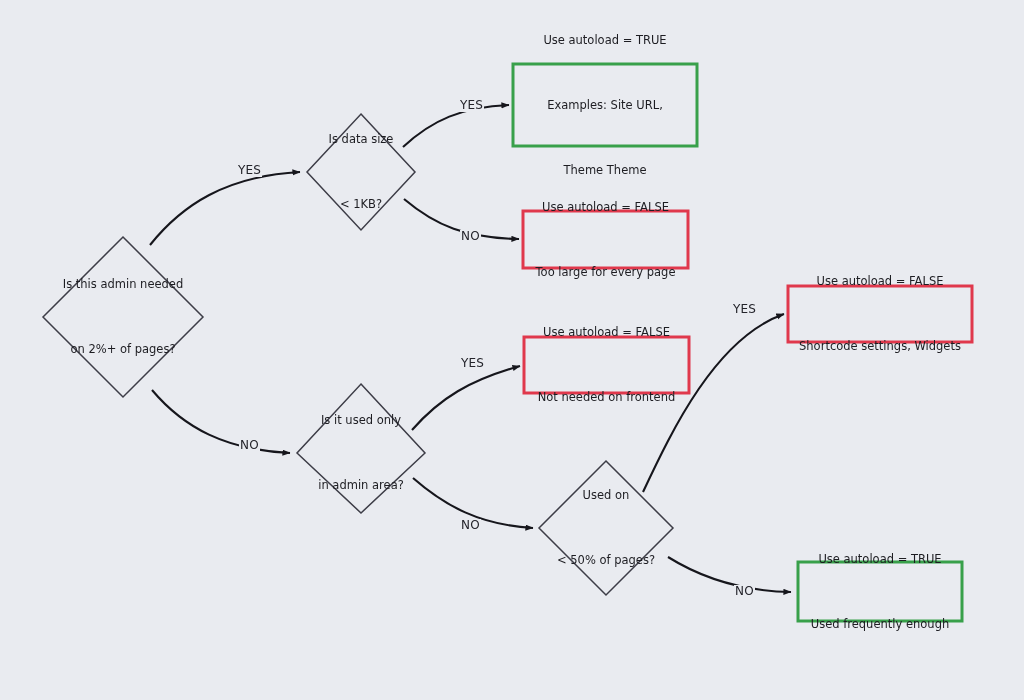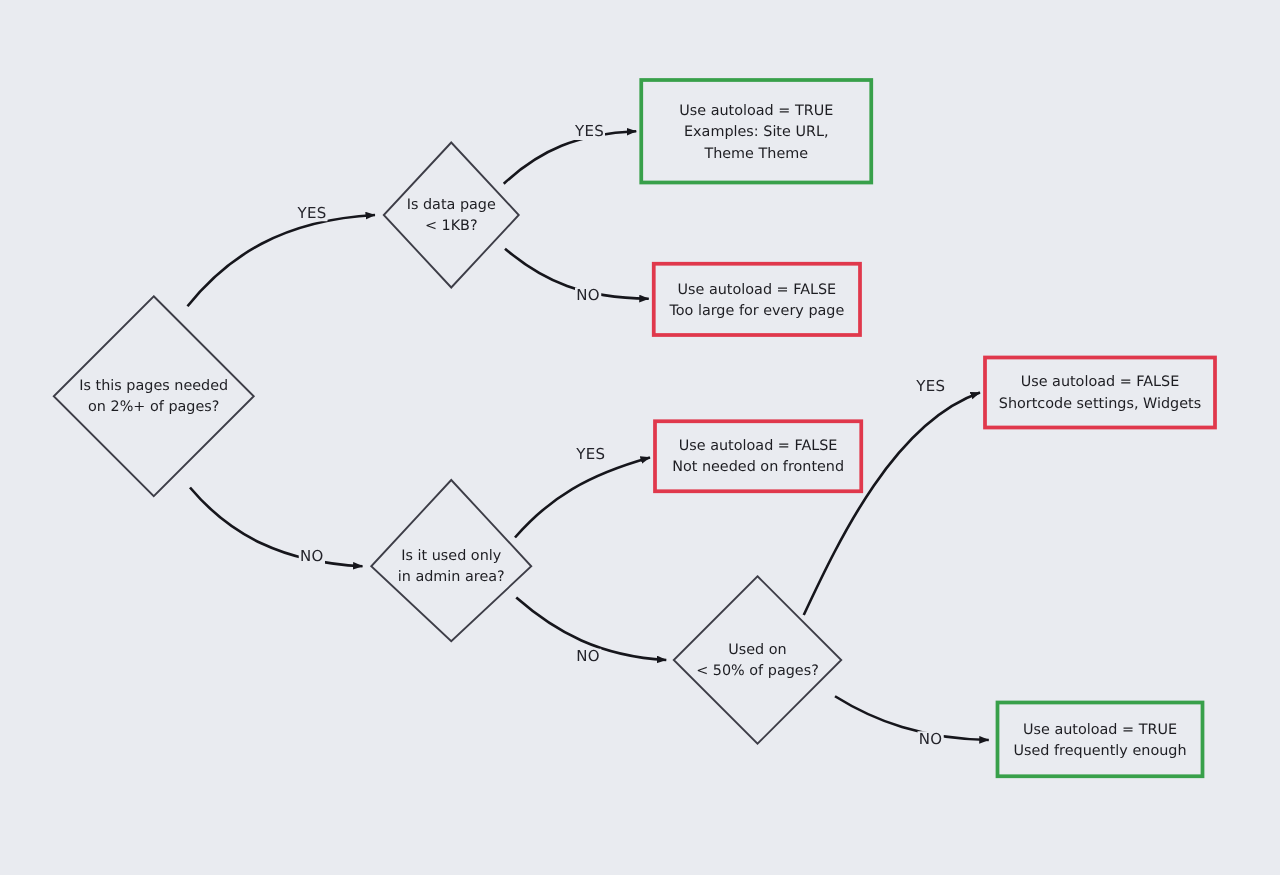--- a/index.html
+++ b/index.html
@@ -29,20 +29,21 @@
     display: flex;
     flex-direction: column;
     align-items: center;
     justify-content: center;
     text-align: center;
     font-size: 11.5px;
     line-height: 17px;
     color: #1d1d22;
     pointer-events: none;
     white-space: nowrap;
+    gap: 48px;
   }
   .edge-label {
     position: absolute;
     font-size: 12px;
     line-height: 13px;
     color: #24242b;
     background: #e9ebf0;
     padding: 0 1px;
     letter-spacing: 0.2px;
   }
@@ -78,26 +79,26 @@
     </g>
 
     <rect x="513" y="64" width="184" height="82" fill="none" stroke="#38a04a" stroke-width="3"></rect>
     <rect x="523" y="211" width="165" height="57" fill="none" stroke="#e0384c" stroke-width="3"></rect>
     <rect x="524" y="337" width="165" height="56" fill="none" stroke="#e0384c" stroke-width="3"></rect>
     <rect x="788" y="286" width="184" height="56" fill="none" stroke="#e0384c" stroke-width="3"></rect>
     <rect x="798" y="562" width="164" height="59" fill="none" stroke="#38a04a" stroke-width="3"></rect>
   </svg>
 
   <div class="node-text" style="left:33px; top:289px; width:180px; height:56px;">
-    <span>Is this pages needed</span>
+    <span>Is this admin needed</span>
     <span>on 2%+ of pages?</span>
   </div>
 
   <div class="node-text" style="left:291px; top:144px; width:140px; height:56px;">
-    <span>Is data page</span>
+    <span>Is data size</span>
     <span>&lt; 1KB?</span>
   </div>
 
   <div class="node-text" style="left:291px; top:425px; width:140px; height:56px;">
     <span>Is it used only</span>
     <span>in admin area?</span>
   </div>
 
   <div class="node-text" style="left:536px; top:500px; width:140px; height:56px;align-items:center;">
     <span>Used on</span>

